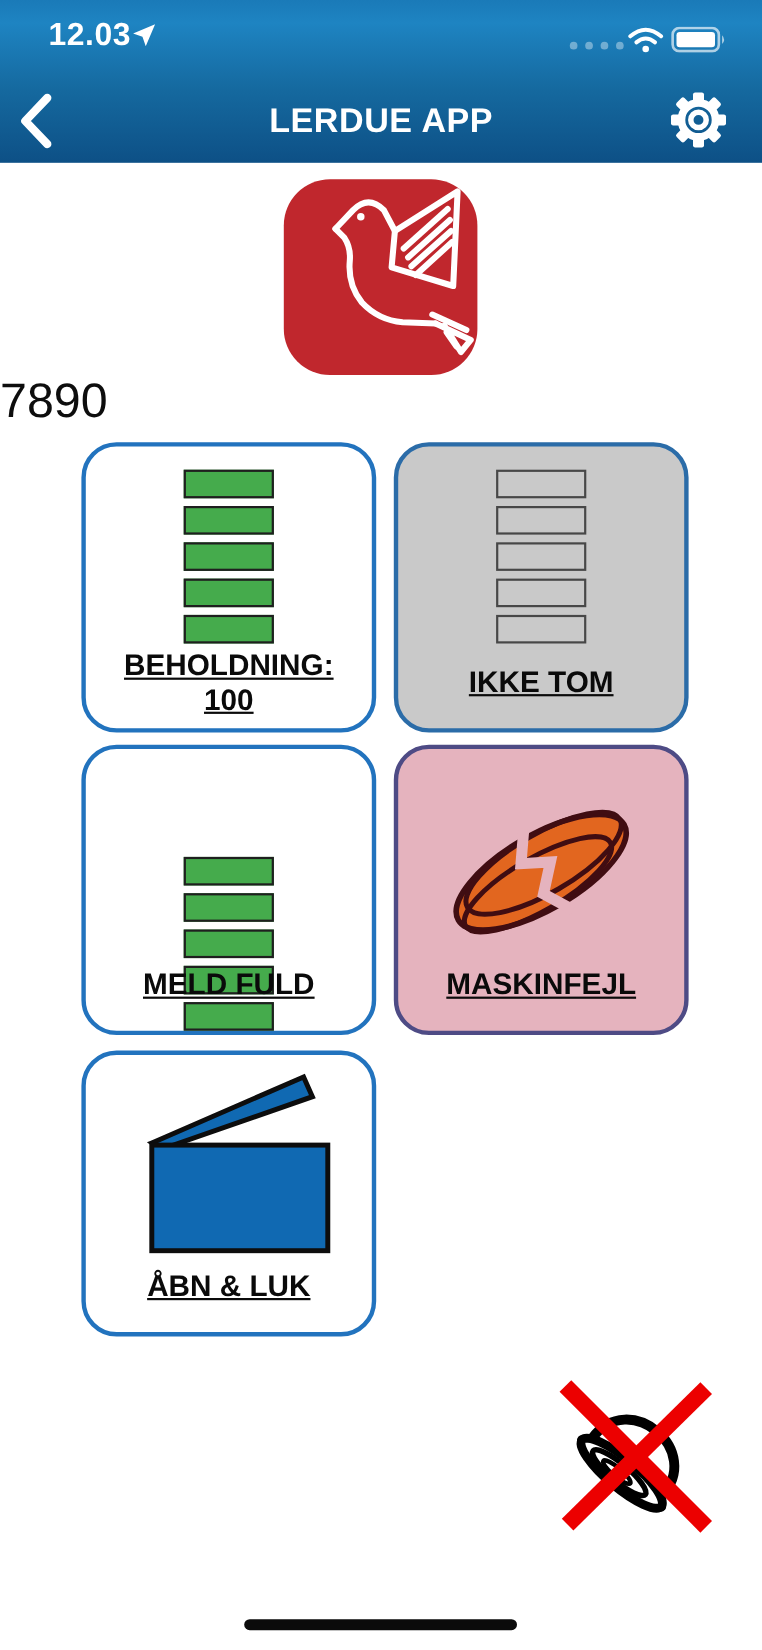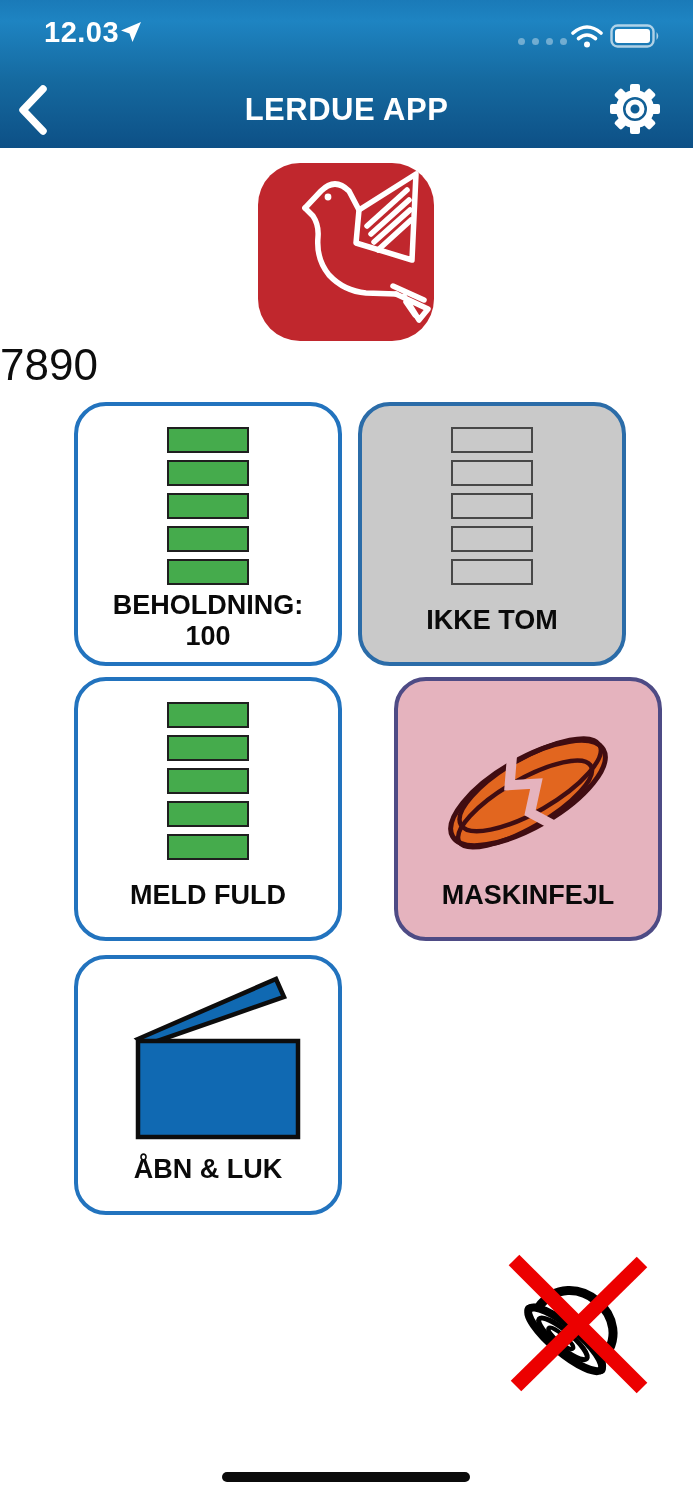--- a/index.html
+++ b/index.html
@@ -24,28 +24,28 @@
     font-size:31px;font-weight:bold;letter-spacing:.5px;}
   .settings-btn{position:absolute;left:606px;top:78px;width:60px;height:62px;cursor:pointer;}
   
   .machine-tile{position:absolute;left:258px;top:163px;width:176px;height:178px;border-radius:42px;background:#c0272d;}
   .machine-number{position:absolute;left:0;top:340px;width:693px;text-align:left;font-size:44px;color:#0d0d0d;}
   
   .card{position:absolute;box-sizing:border-box;border-radius:32px;background:#ffffff;
     border:4px solid #2273be;display:flex;flex-direction:column;align-items:center;cursor:pointer;}
   .card-beholdning{left:74px;top:402px;width:268px;height:264px;}
   .card-ikketom{left:358px;top:402px;width:268px;height:264px;background:#c9c9c9;border-color:#2b6ca8;}
-  .card-meldfuld{left:74px;top:677px;width:268px;height:264px;}
-  .card-maskinfejl{left:358px;top:677px;width:268px;height:264px;background:#e5b3be;border-color:#4e4b85;margin-left:36px;}
+  .card-meldfuld{left:74px;top:677px;width:268px;height:264px;justify-content:flex-end;}
+  .card-maskinfejl{left:358px;top:677px;width:268px;height:264px;background:#e5b3be;border-color:#4e4b85;}
   .card-aabnluk{left:74px;top:955px;width:268px;height:260px;padding-left:19px;}
   .bars{margin-top:21px;display:flex;flex-direction:column;gap:7px;}
   .bar{width:82px;height:26px;box-sizing:border-box;background:#45ab4c;border:2px solid #1f1f1f;}
   .bar.empty{background:transparent;border:2px solid #474747;}
   .card-label{position:absolute;left:0;right:0;bottom:26px;text-align:center;font-weight:bold;
-    font-size:27px;line-height:31px;color:#0a0a0a;}
+    font-size:27px;line-height:31px;color:#0a0a0a;text-decoration:underline;}
   .card-label.two-line{bottom:10px;}
   .card-icon{margin-top:30px;}
   .card-icon.boxpos{margin-top:16px;}
   
   .mute-bell{position:absolute;left:492px;top:1238px;width:172px;height:172px;cursor:pointer;}
   .home-indicator{position:absolute;left:222px;top:1472px;width:248px;height:10px;border-radius:6px;background:#0b0b0b;cursor:grab;}
 </style>
 </head>
 <body>
 

